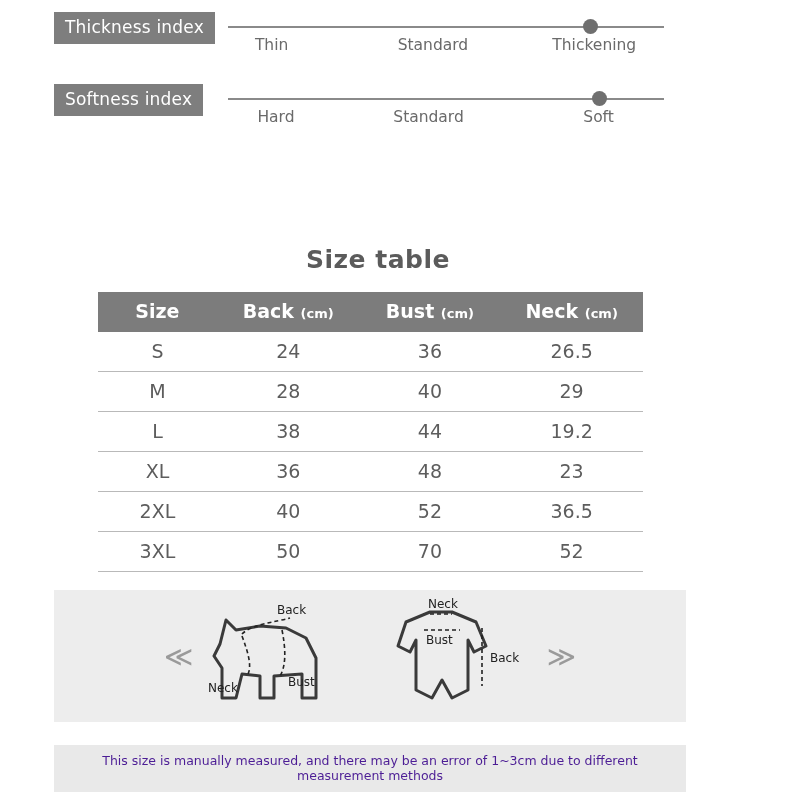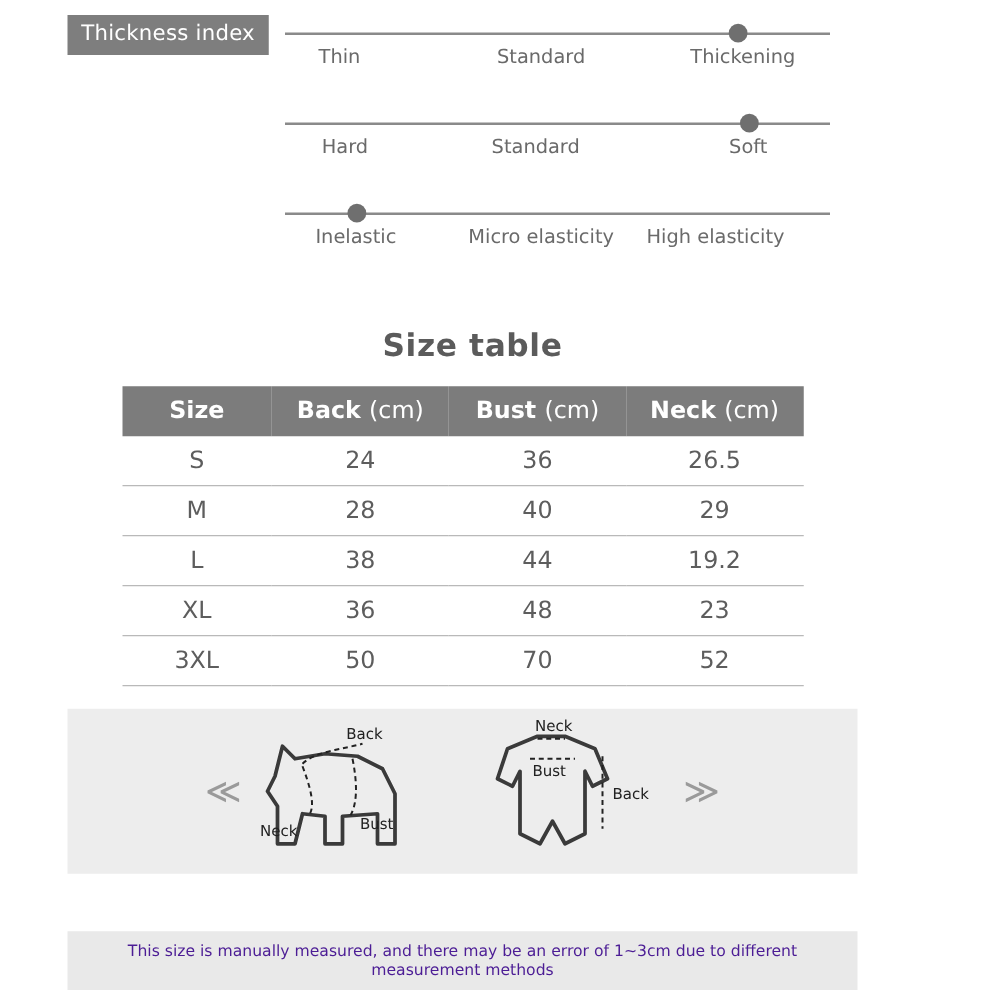--- a/index.html
+++ b/index.html
@@ -36,33 +36,33 @@
   }
   .slider-ticks { position: absolute; left: 0; right: 0; top: 30px; }
   .tick {
     position: absolute; transform: translateX(-50%);
     font-size: 15.5px; color: #6a6a6a; white-space: nowrap;
   }
 
   
   .size-title {
     text-align: center; font-size: 25px; font-weight: bold;
-    color: #5b5b5b; margin: 40px 0 16px 0; letter-spacing: .5px; padding-left: 16px;
+    color: #5b5b5b; margin: 23px 0 16px 0; letter-spacing: .5px; padding-left: 16px;
   }
   table.size-table {
     border-collapse: collapse;
     width: 545px; margin: 18px auto;
     table-layout: fixed;
   }
   table.size-table thead th {
     background: #7c7c7c; color: #fff;
     font-size: 19px; font-weight: bold;
     padding: 8px 0 10px 0; text-align: center;
   }
-  table.size-table thead th .unit { font-size: 19px; font-weight: normal; }
+  table.size-table thead th .unit { font-size: 13px; font-weight: bold; }
   table.size-table tbody td {
     text-align: center; font-size: 19px; color: #5d5d5d;
     padding: 8px 0 9px 0;
     border-bottom: 1.5px solid #b9b9b9;
   }
   table.size-table tbody tr:last-child td { border-bottom: 1.5px solid #b9b9b9; }
   table.size-table col.c1 { width: 22%; }
   table.size-table col.c2 { width: 26%; }
   table.size-table col.c3 { width: 26%; }
   table.size-table col.c4 { width: 26%; }
@@ -105,41 +105,33 @@
         <div class="slider-dot" style="left:83%"></div>
         <div class="slider-ticks">
           <span class="tick" style="left:10%">Thin</span>
           <span class="tick" style="left:47%">Standard</span>
           <span class="tick" style="left:84%">Thickening</span>
         </div>
       </div>
     </div>
 
     <div class="index-row">
+      <div class="index-label">Softness index</div>
       <div class="slider-area">
         <div class="slider-line"></div>
         <div class="slider-dot" style="left:85%"></div>
         <div class="slider-ticks">
           <span class="tick" style="left:11%">Hard</span>
           <span class="tick" style="left:46%">Standard</span>
           <span class="tick" style="left:85%">Soft</span>
         </div>
       </div>
     </div>
 
     <div class="index-row">
-      <div class="slider-area">
-        <div class="slider-line"></div>
-        <div class="slider-dot" style="left:13%"></div>
-        <div class="slider-ticks">
-          <span class="tick" style="left:13%">Inelastic</span>
-          <span class="tick" style="left:47%">Micro elasticity</span>
-          <span class="tick" style="left:79%">High elasticity</span>
-        </div>
-      </div>
     </div>
   </div>
 
   <div class="size-title">Size table</div>
 
   <table class="size-table">
     <colgroup>
         <col class="c1">
         <col class="c2">
         <col class="c3">
@@ -172,20 +164,26 @@
         <td>44</td>
         <td>19.2</td>
       </tr>
       <tr>
         <td>XL</td>
         <td>36</td>
         <td>48</td>
         <td>23</td>
       </tr>
       <tr>
+        <td>2XL</td>
+        <td>40</td>
+        <td>52</td>
+        <td>36.5</td>
+      </tr>
+      <tr>
         <td>3XL</td>
         <td>50</td>
         <td>70</td>
         <td>52</td>
       </tr>
     </tbody>
   </table>
 
   <div class="diagram-band">
     <span class="arrow left">≪</span>

